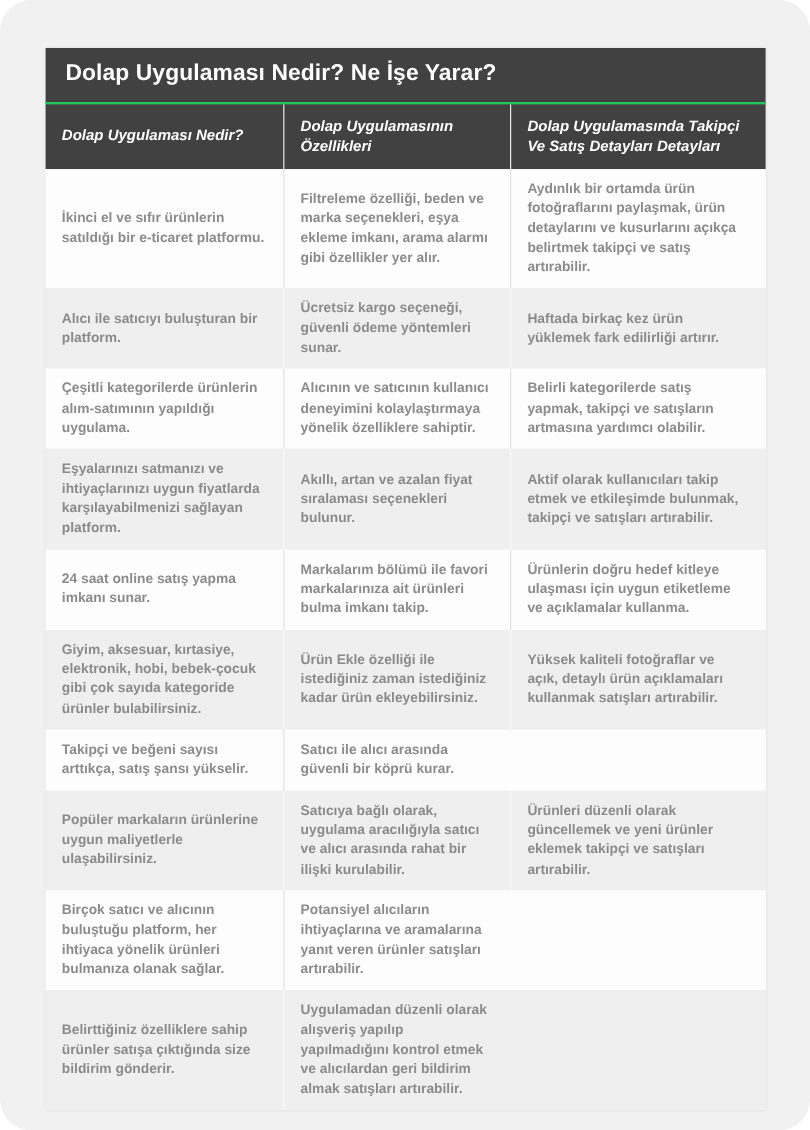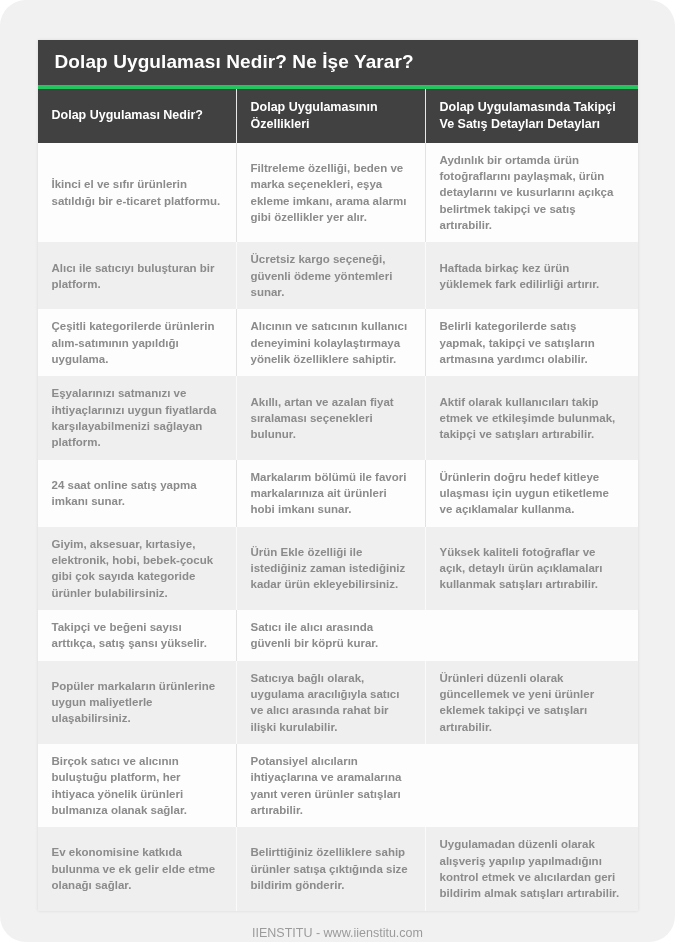--- a/index.html
+++ b/index.html
@@ -33,21 +33,22 @@
     color: var(--header-text);
     font-size: 19px;
     font-weight: bold;
     padding: 11px 17px 12px 17px;
     letter-spacing: 0.1px;
   }
   .header-row {
     display: grid;
     grid-template-columns: 198px 189px 213px;
     background: var(--card-header-bg);
-    border-top: 4px solid #22c55e;
+    border-top: 2px solid #22c55e;
+    font-style: italic;
   }
   .hcell {
     color: var(--header-text);
     font-size: 12.5px;
     font-weight: bold;
     padding: 10px 14px;
     min-height: 51px;
     display: flex;
     align-items: center;
     line-height: 1.35;
@@ -106,21 +107,21 @@
       <div class="cell">Alıcının ve satıcının kullanıcı deneyimini kolaylaştırmaya yönelik özelliklere sahiptir.</div>
       <div class="cell">Belirli kategorilerde satış yapmak, takipçi ve satışların artmasına yardımcı olabilir.</div>
     </div>
     <div class="row alt">
       <div class="cell">Eşyalarınızı satmanızı ve ihtiyaçlarınızı uygun fiyatlarda karşılayabilmenizi sağlayan platform.</div>
       <div class="cell">Akıllı, artan ve azalan fiyat sıralaması seçenekleri bulunur.</div>
       <div class="cell">Aktif olarak kullanıcıları takip etmek ve etkileşimde bulunmak, takipçi ve satışları artırabilir.</div>
     </div>
     <div class="row">
       <div class="cell">24 saat online satış yapma imkanı sunar.</div>
-      <div class="cell">Markalarım bölümü ile favori markalarınıza ait ürünleri hobi imkanı sunar.</div>
+      <div class="cell">Markalarım bölümü ile favori markalarınıza ait ürünleri bulma imkanı takip.</div>
       <div class="cell">Ürünlerin doğru hedef kitleye ulaşması için uygun etiketleme ve açıklamalar kullanma.</div>
     </div>
     <div class="row alt">
       <div class="cell">Giyim, aksesuar, kırtasiye, elektronik, hobi, bebek-çocuk gibi çok sayıda kategoride ürünler bulabilirsiniz.</div>
       <div class="cell">Ürün Ekle özelliği ile istediğiniz zaman istediğiniz kadar ürün ekleyebilirsiniz.</div>
       <div class="cell">Yüksek kaliteli fotoğraflar ve açık, detaylı ürün açıklamaları kullanmak satışları artırabilir.</div>
     </div>
     <div class="row">
       <div class="cell">Takipçi ve beğeni sayısı arttıkça, satış şansı yükselir.</div>
       <div class="cell">Satıcı ile alıcı arasında güvenli bir köprü kurar.</div>
@@ -128,21 +129,20 @@
     <div class="row alt">
       <div class="cell">Popüler markaların ürünlerine uygun maliyetlerle ulaşabilirsiniz.</div>
       <div class="cell">Satıcıya bağlı olarak, uygulama aracılığıyla satıcı ve alıcı arasında rahat bir ilişki kurulabilir.</div>
       <div class="cell">Ürünleri düzenli olarak güncellemek ve yeni ürünler eklemek takipçi ve satışları artırabilir.</div>
     </div>
     <div class="row">
       <div class="cell">Birçok satıcı ve alıcının buluştuğu platform, her ihtiyaca yönelik ürünleri bulmanıza olanak sağlar.</div>
       <div class="cell">Potansiyel alıcıların ihtiyaçlarına ve aramalarına yanıt veren ürünler satışları artırabilir.</div>
     </div>
     <div class="row alt">
-      <div class="cell">Ev ekonomisine katkıda bulunma ve ek gelir elde etme olanağı sağlar.</div>
       <div class="cell">Belirttiğiniz özelliklere sahip ürünler satışa çıktığında size bildirim gönderir.</div>
       <div class="cell">Uygulamadan düzenli olarak alışveriş yapılıp yapılmadığını kontrol etmek ve alıcılardan geri bildirim almak satışları artırabilir.</div>
     </div>
 
   </div>
 
   <div class="footer">IIENSTITU - www.iienstitu.com</div>
 </div>
 
 </body></html>

